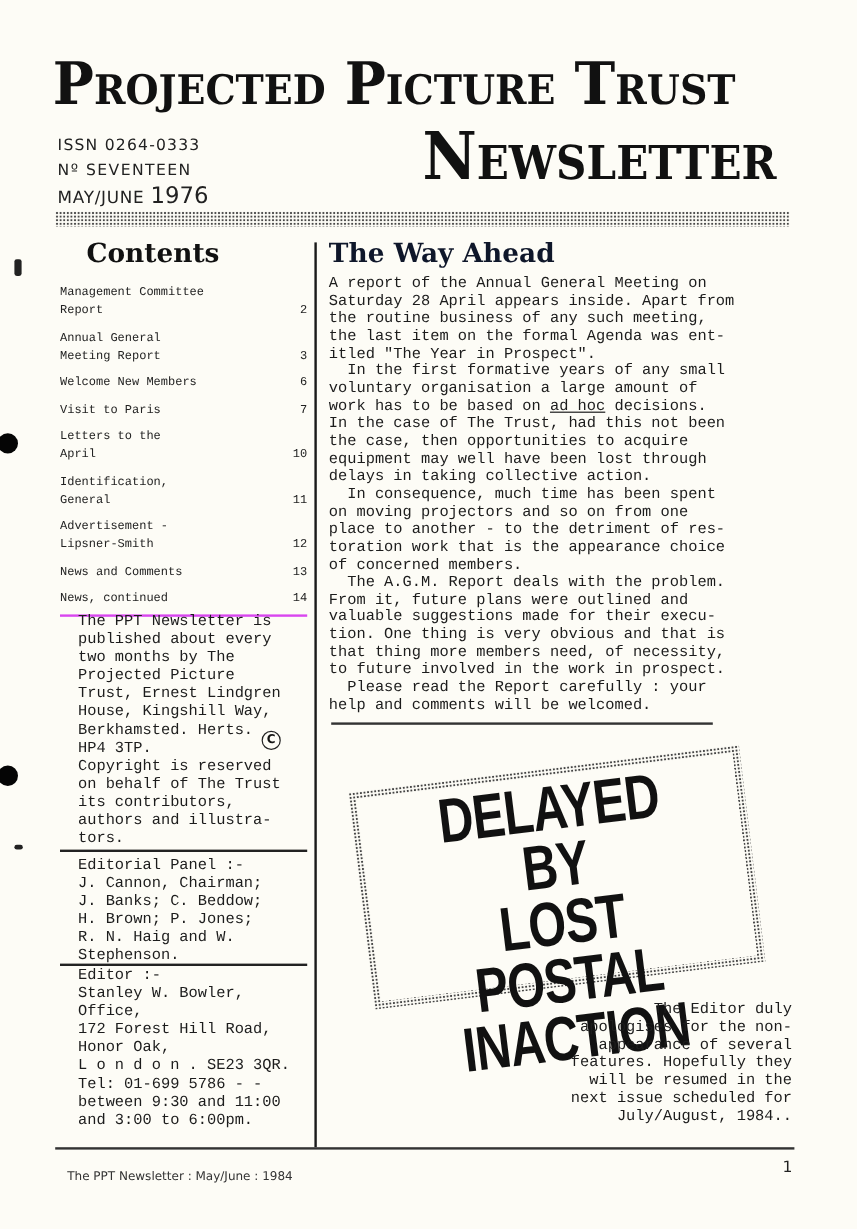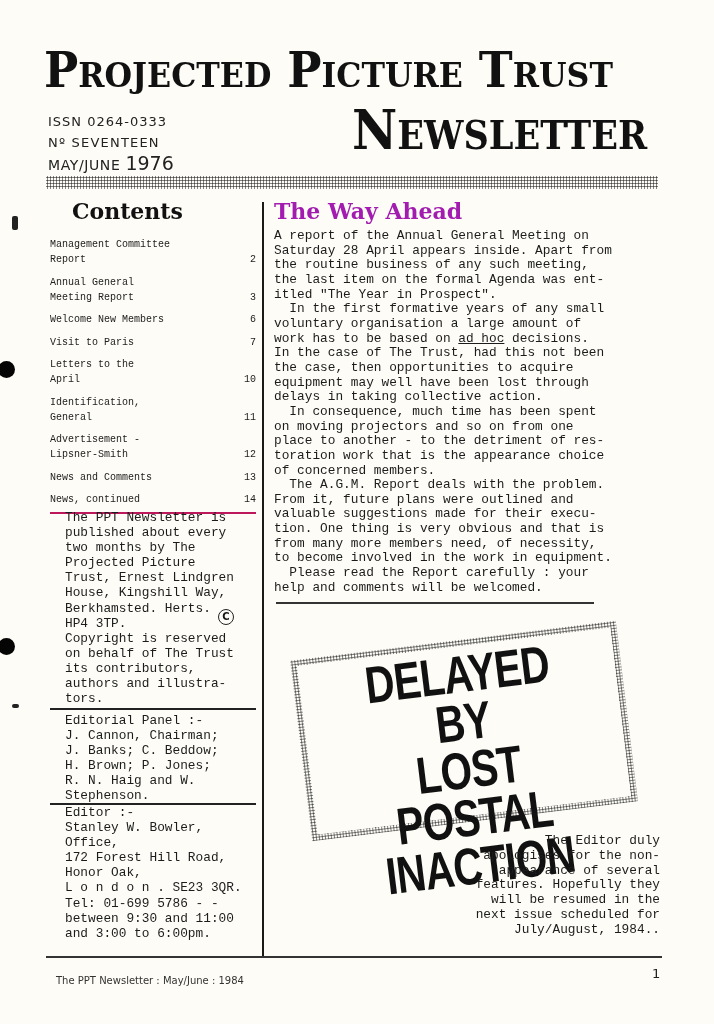--- a/index.html
+++ b/index.html
@@ -49,37 +49,37 @@
   
   .contents-h {
     left: 48px; top: 198px;
     font-family: "DejaVu Serif", "Liberation Serif", serif;
     font-weight: bold; font-size: 22px; color: #111; margin-left: 24px;
   }
   .toc { left: 50px; top: 237px; width: 206px; font-size: 10px; line-height: 15px; color:#222; }
   .toc-item { display: flex; justify-content: space-between; align-items: flex-end; margin-bottom: 7.5px; }
   .toc-item .lbl { white-space: pre-line; }
   .toc-item .pg { text-align: right; min-width: 20px; }
-  .toc-item.last { border-bottom: 2px solid #be185d; padding-bottom: 5px; margin-bottom: 0; }
+  .toc-item.last { border-bottom: 2px solid #d946ef; padding-bottom: 5px; margin-bottom: 0; }
 
   .side-text { left: 65px; width: 210px; font-size: 12.8px; line-height: 15.1px; color:#1c1c1c; white-space: pre-line; }
   .pub { top: 510px; }
   .panel { top: 713px; }
   .editor { top: 805px; }
   .rule-left { left: 50px; width: 206px; height: 2px; background:#222; }
   .copyright-mark {
     left: 218px; top: 609px; width: 14px; height: 14px; border: 1.6px solid #222; border-radius: 50%;
     font-family: "DejaVu Sans", sans-serif; font-size: 10px; font-weight: bold; line-height: 14px; text-align: center;
   }
 
   
   .article-h {
     left: 274px; top: 198px;
     font-family: "DejaVu Serif", "Liberation Serif", serif;
-    font-weight: bold; font-size: 22px; color: #a21caf;
+    font-weight: bold; font-size: 22px; color: #0f172a;
   }
   .article { left: 274px; top: 229px; width: 400px; font-size: 12.8px; line-height: 14.65px; color:#1c1c1c; white-space: pre; }
   .article u { text-decoration: underline; }
   .article-rule { left: 276px; top: 602px; width: 318px; height: 2px; background:#333; }
 
   
   .stamp {
     left: 300px; top: 640px; width: 316px; height: 170px;
     transform: rotate(-7deg); transform-origin: center;
     border: 6px solid transparent;
@@ -211,22 +211,22 @@
 <span>delays in taking collective action.</span>
 <span>  In consequence, much time has been spent</span>
 <span>on moving projectors and so on from one</span>
 <span>place to another - to the detriment of res-</span>
 <span>toration work that is the appearance choice</span>
 <span>of concerned members.</span>
 <span>  The A.G.M. Report deals with the problem.</span>
 <span>From it, future plans were outlined and</span>
 <span>valuable suggestions made for their execu-</span>
 <span>tion. One thing is very obvious and that is</span>
-<span>from many more members need, of necessity,</span>
-<span>to become involved in the work in equipment.</span>
+<span>that thing more members need, of necessity,</span>
+<span>to future involved in the work in prospect.</span>
 <span>  Please read the Report carefully : your</span>
 <span>help and comments will be welcomed.</span></div>
 <div class="abs article-rule"></div>
 
 <div class="abs stamp">
   <div class="stamp-text">
     <div>DELAYED BY</div>
     <div>LOST POSTAL</div>
     <div>INACTION</div>
   </div>

